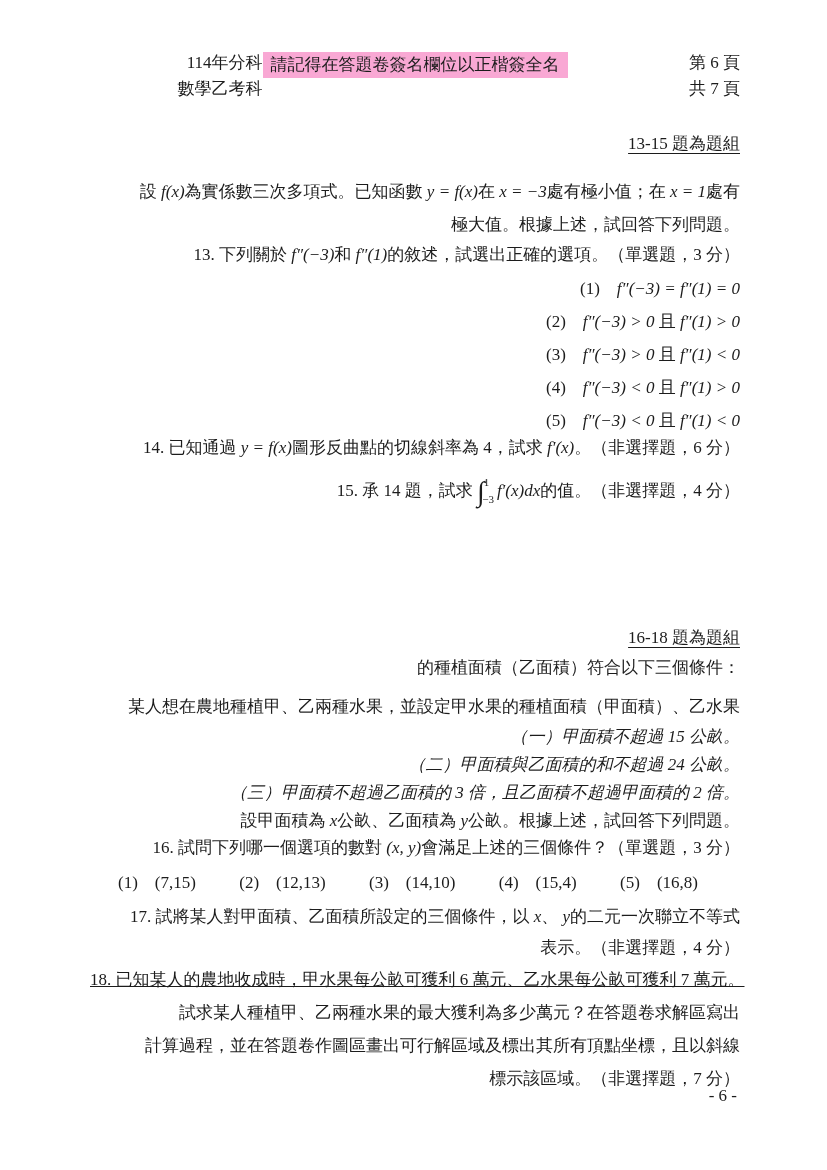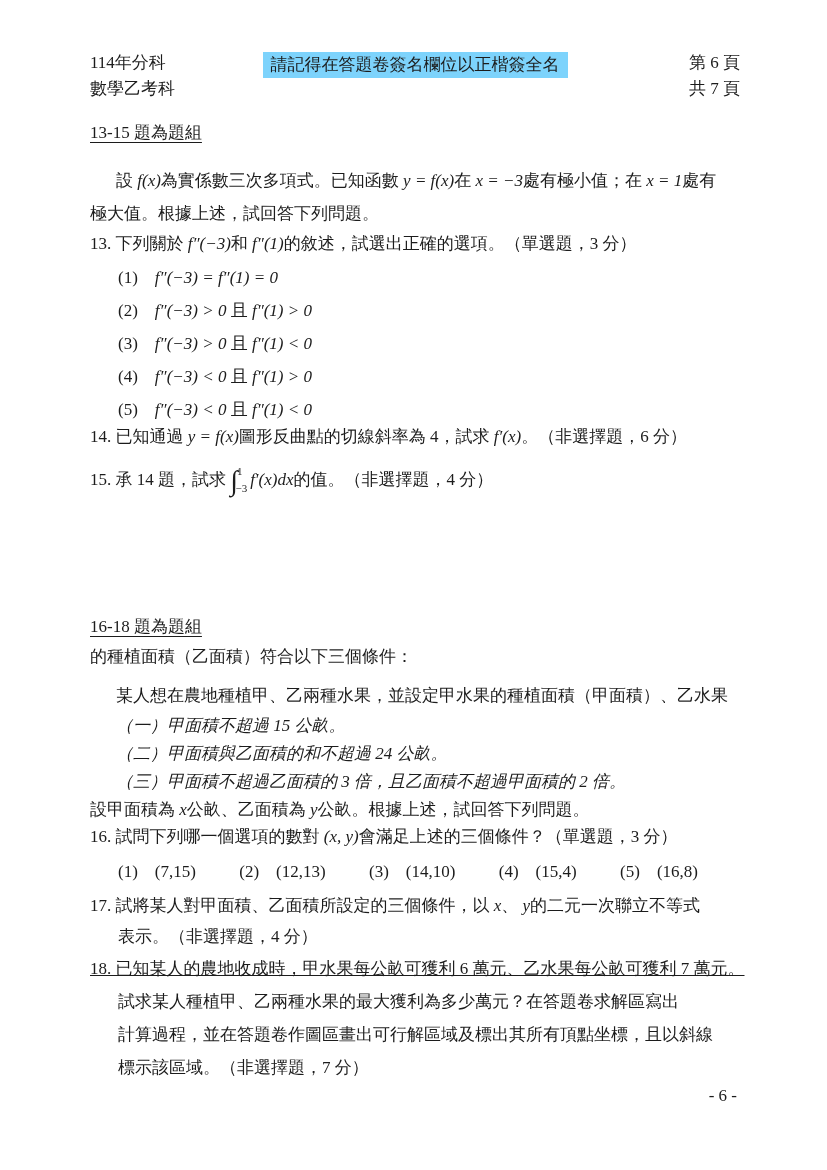--- a/index.html
+++ b/index.html
@@ -8,35 +8,35 @@
     position:relative;
     width:827px; height:1170px;
     margin:0 auto;
     background:#ffffff;
     color:#1c1c1c;
     font-family:"Liberation Serif","DejaVu Serif",serif;
     font-size:17px;
     padding:50px 87px 0 90px;
     overflow:hidden;
   }
-  .line { white-space:nowrap; }
+  .line { white-space:nowrap;text-align:right; }
   
   .header { display:flex; align-items:flex-start; }
   .hl { flex:1; line-height:26px; }
   .hc { flex:0 0 auto; }
   .hr { flex:1; display:flex; justify-content:flex-end; }
   .hr-inner { line-height:26px; }
-  .notice { background:#7dd3fc; padding:2px 8px; line-height:22px; margin-top:2px; }
+  .notice { background:#f9a8d4; padding:2px 8px; line-height:22px; margin-top:2px; }
   
   .group-title {
     text-decoration:underline;
     text-underline-offset:4px;
     line-height:26px;
   }
-  .g1-title { margin-top:18px; }
+  .g1-title { margin-top:29px; }
   .g2-title { margin-top:106px; }
   
   .g1-intro1 { margin-top:18px; line-height:33px; padding-left:26px; }
   .g1-intro2 { line-height:33px; }
   .q13 { line-height:28px; }
   .optlist { }
   .opt { line-height:26px; margin-top:7px; padding-left:28px; }
   .on { margin-right:17px; }
   .q14 { line-height:28px; }
   .q15 { line-height:40px; }

